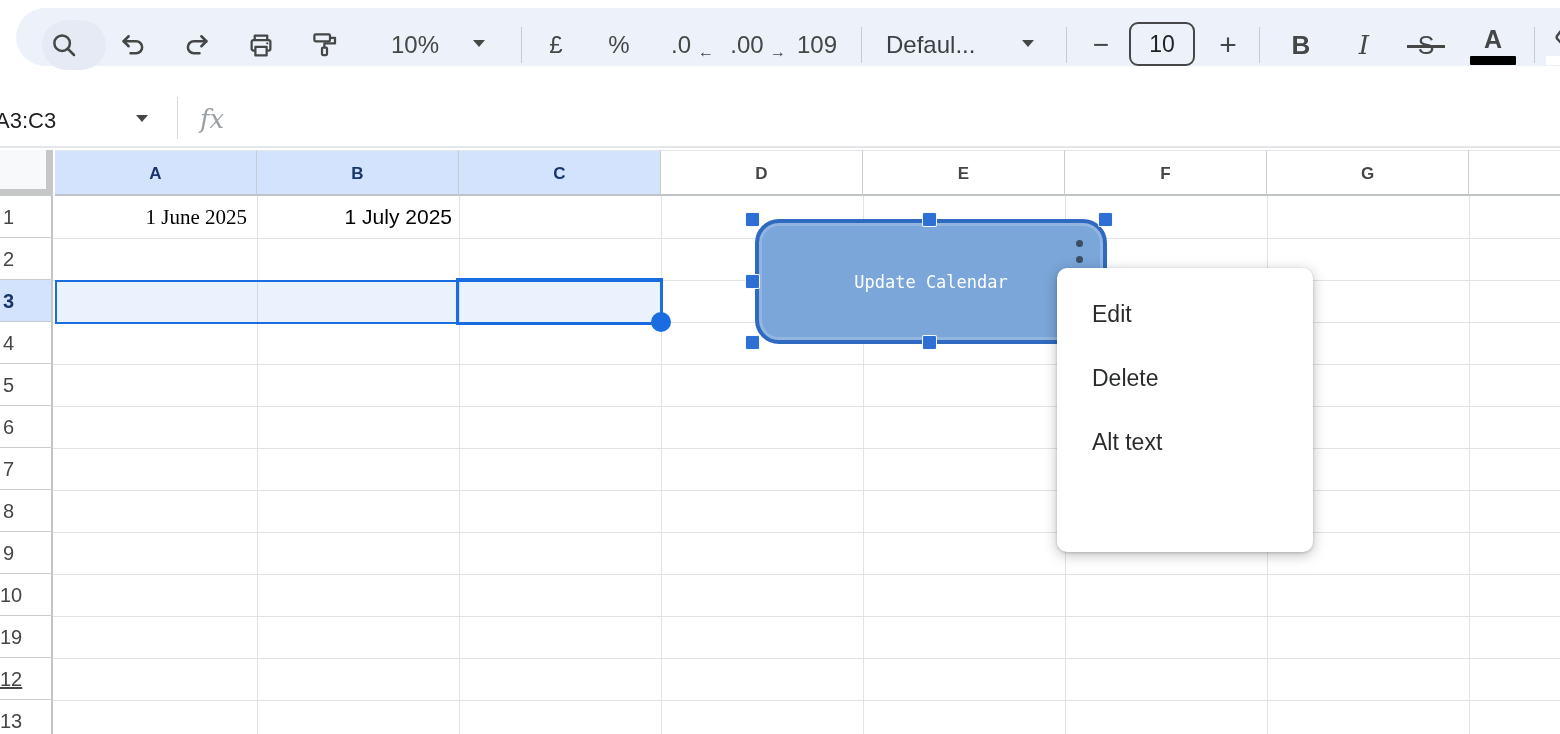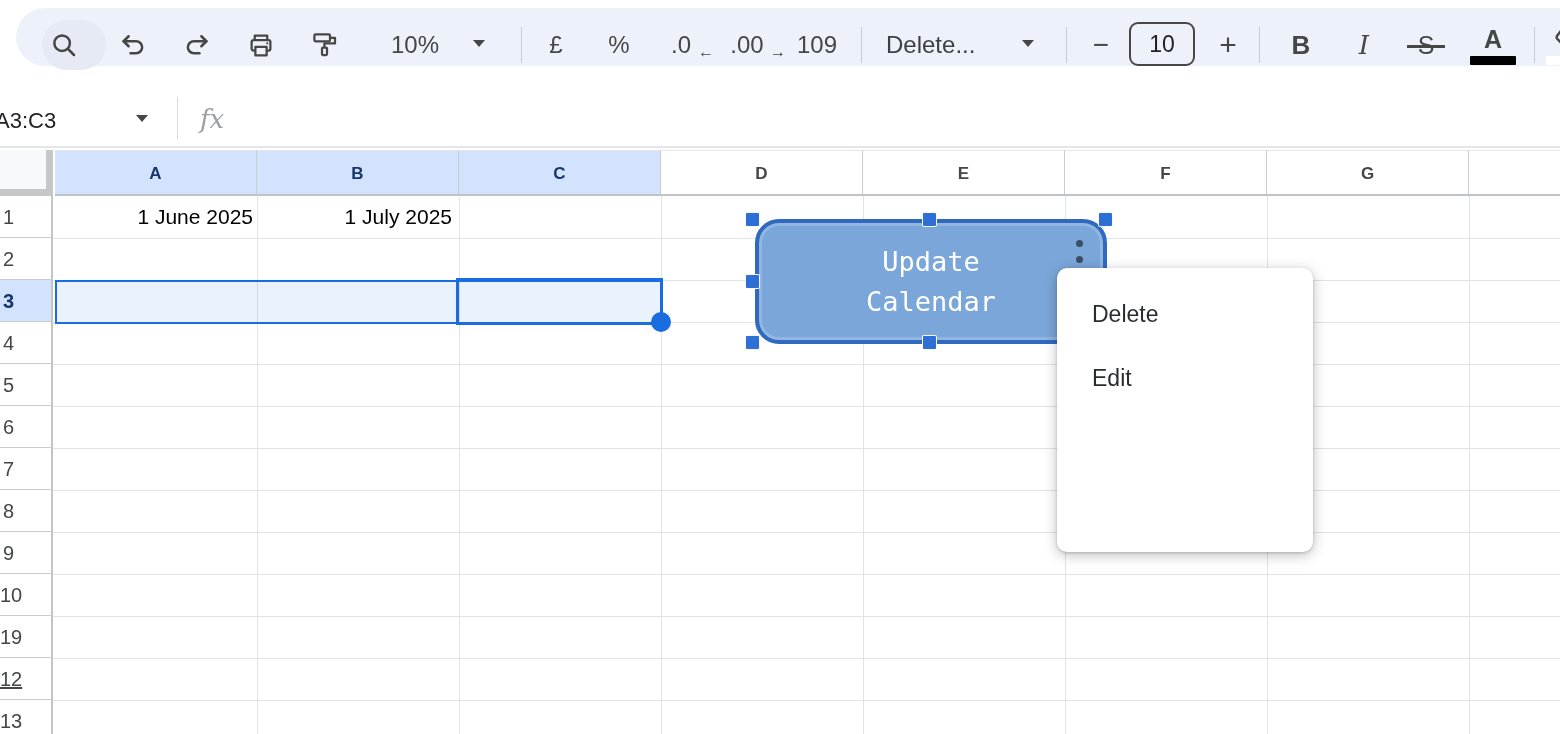--- a/index.html
+++ b/index.html
@@ -67,21 +67,21 @@
   .active-cell{left:456px;top:128px;width:207px;height:47px;border:3px solid var(--accent);z-index:3}
   .fill-handle{left:651px;top:162px;width:20px;height:20px;border-radius:50%;
     background:var(--accent);z-index:4}
 
   
   .drawing-btn{left:755px;top:219px;width:352px;height:125px;border-radius:24px;
     background:var(--btn-fill);border:4px solid var(--btn-border);
     box-shadow:inset 0 0 0 3px rgba(255,255,255,0.18);z-index:6;
     display:flex;align-items:center;justify-content:center}
   .drawing-label{width:200px;text-align:center;font-family:"DejaVu Sans Mono",monospace;
-    font-size:27px;line-height:40px;color:#fff}
+    font-size:17px;line-height:40px;color:#fff}
   .dots-btn{right:14px;top:8px;width:20px;height:56px;position:absolute;
     display:flex;flex-direction:column;align-items:center;justify-content:center;gap:9px}
   .dot{width:7px;height:7px;border-radius:50%;background:#3d4d66}
   .handle{width:15px;height:15px;background:#2e6fd6;border:1px solid rgba(255,255,255,.95);
     border-radius:2px;z-index:7}
 
   
   .ctx-menu{left:1057px;top:268px;width:256px;height:284px;background:#fff;border-radius:10px;
     box-shadow:0 3px 14px rgba(0,0,0,.25),0 1px 3px rgba(0,0,0,.18);
     padding:14px 0;z-index:10}
@@ -138,21 +138,21 @@
   <div class="abs tb-text" style="left:648px;width:34px">
     <span>.0</span><span class="dec-arrow">←</span>
   </div>
   <div class="abs tb-text" style="left:708px;width:46px">
     <span>.00</span><span class="dec-arrow">→</span>
   </div>
   <div class="abs tb-text" style="left:778px;width:46px">109</div>
 
   <div class="abs tb-div" style="left:845px"></div>
 
-  <div class="abs tb-text" style="left:870px;width:130px;text-align:left;color:#3c4043">Delete...</div>
+  <div class="abs tb-text" style="left:870px;width:130px;text-align:left;color:#3c4043">Defaul...</div>
   <div class="abs caret" style="left:1006px;top:32px"></div>
 
   <div class="abs tb-div" style="left:1050px"></div>
 
   <div class="abs tb-text" style="left:1070px;width:30px;font-size:28px">−</div>
   <div class="abs size-box">10</div>
   <div class="abs tb-text" style="left:1197px;width:30px;font-size:30px;font-weight:300">+</div>
 
   <div class="abs tb-div" style="left:1243px"></div>
 
@@ -226,21 +226,21 @@
       <div class="abs hline" style="top: 256px;"></div>
       <div class="abs hline" style="top: 298px;"></div>
       <div class="abs hline" style="top: 340px;"></div>
       <div class="abs hline" style="top: 382px;"></div>
       <div class="abs hline" style="top: 424px;"></div>
       <div class="abs hline" style="top: 466px;"></div>
       <div class="abs hline" style="top: 508px;"></div>
       <div class="abs hline" style="top: 550px;"></div>
     </div>
   <div id="cells">
-      <div class="abs cell" style="left: 58px; top: 46px; width: 202px;">1 June 2025</div>
+      <div class="abs cell" style="left: 52px; top: 46px; width: 202px; font-family: Liberation Serif, serif;">1 June 2025</div>
       <div class="abs cell" style="left: 257px; top: 46px; width: 202px; text-align: right;">1 July 2025</div>
     </div>
 
   <div class="abs sel-range"></div>
   <div class="abs active-cell"></div>
   <div class="abs fill-handle"></div>
 </div>
 
 <div class="abs drawing-btn">
   <div class="drawing-label">Update Calendar</div>
@@ -254,15 +254,16 @@
 <div class="abs handle" style="left:745px;top:212px"></div>
 <div class="abs handle" style="left:922px;top:212px"></div>
 <div class="abs handle" style="left:1098px;top:212px"></div>
 <div class="abs handle" style="left:745px;top:274px"></div>
 <div class="abs handle" style="left:1098px;top:274px"></div>
 <div class="abs handle" style="left:745px;top:335px"></div>
 <div class="abs handle" style="left:922px;top:335px"></div>
 <div class="abs handle" style="left:1098px;top:335px"></div>
 
 <div class="abs ctx-menu" id="ctx-menu">
+    <div class="menu-item">Edit</div>
     <div class="menu-item">Delete</div>
-    <div class="menu-item">Edit</div>
+    <div class="menu-item">Alt text</div>
   </div>
 
 </body></html>

